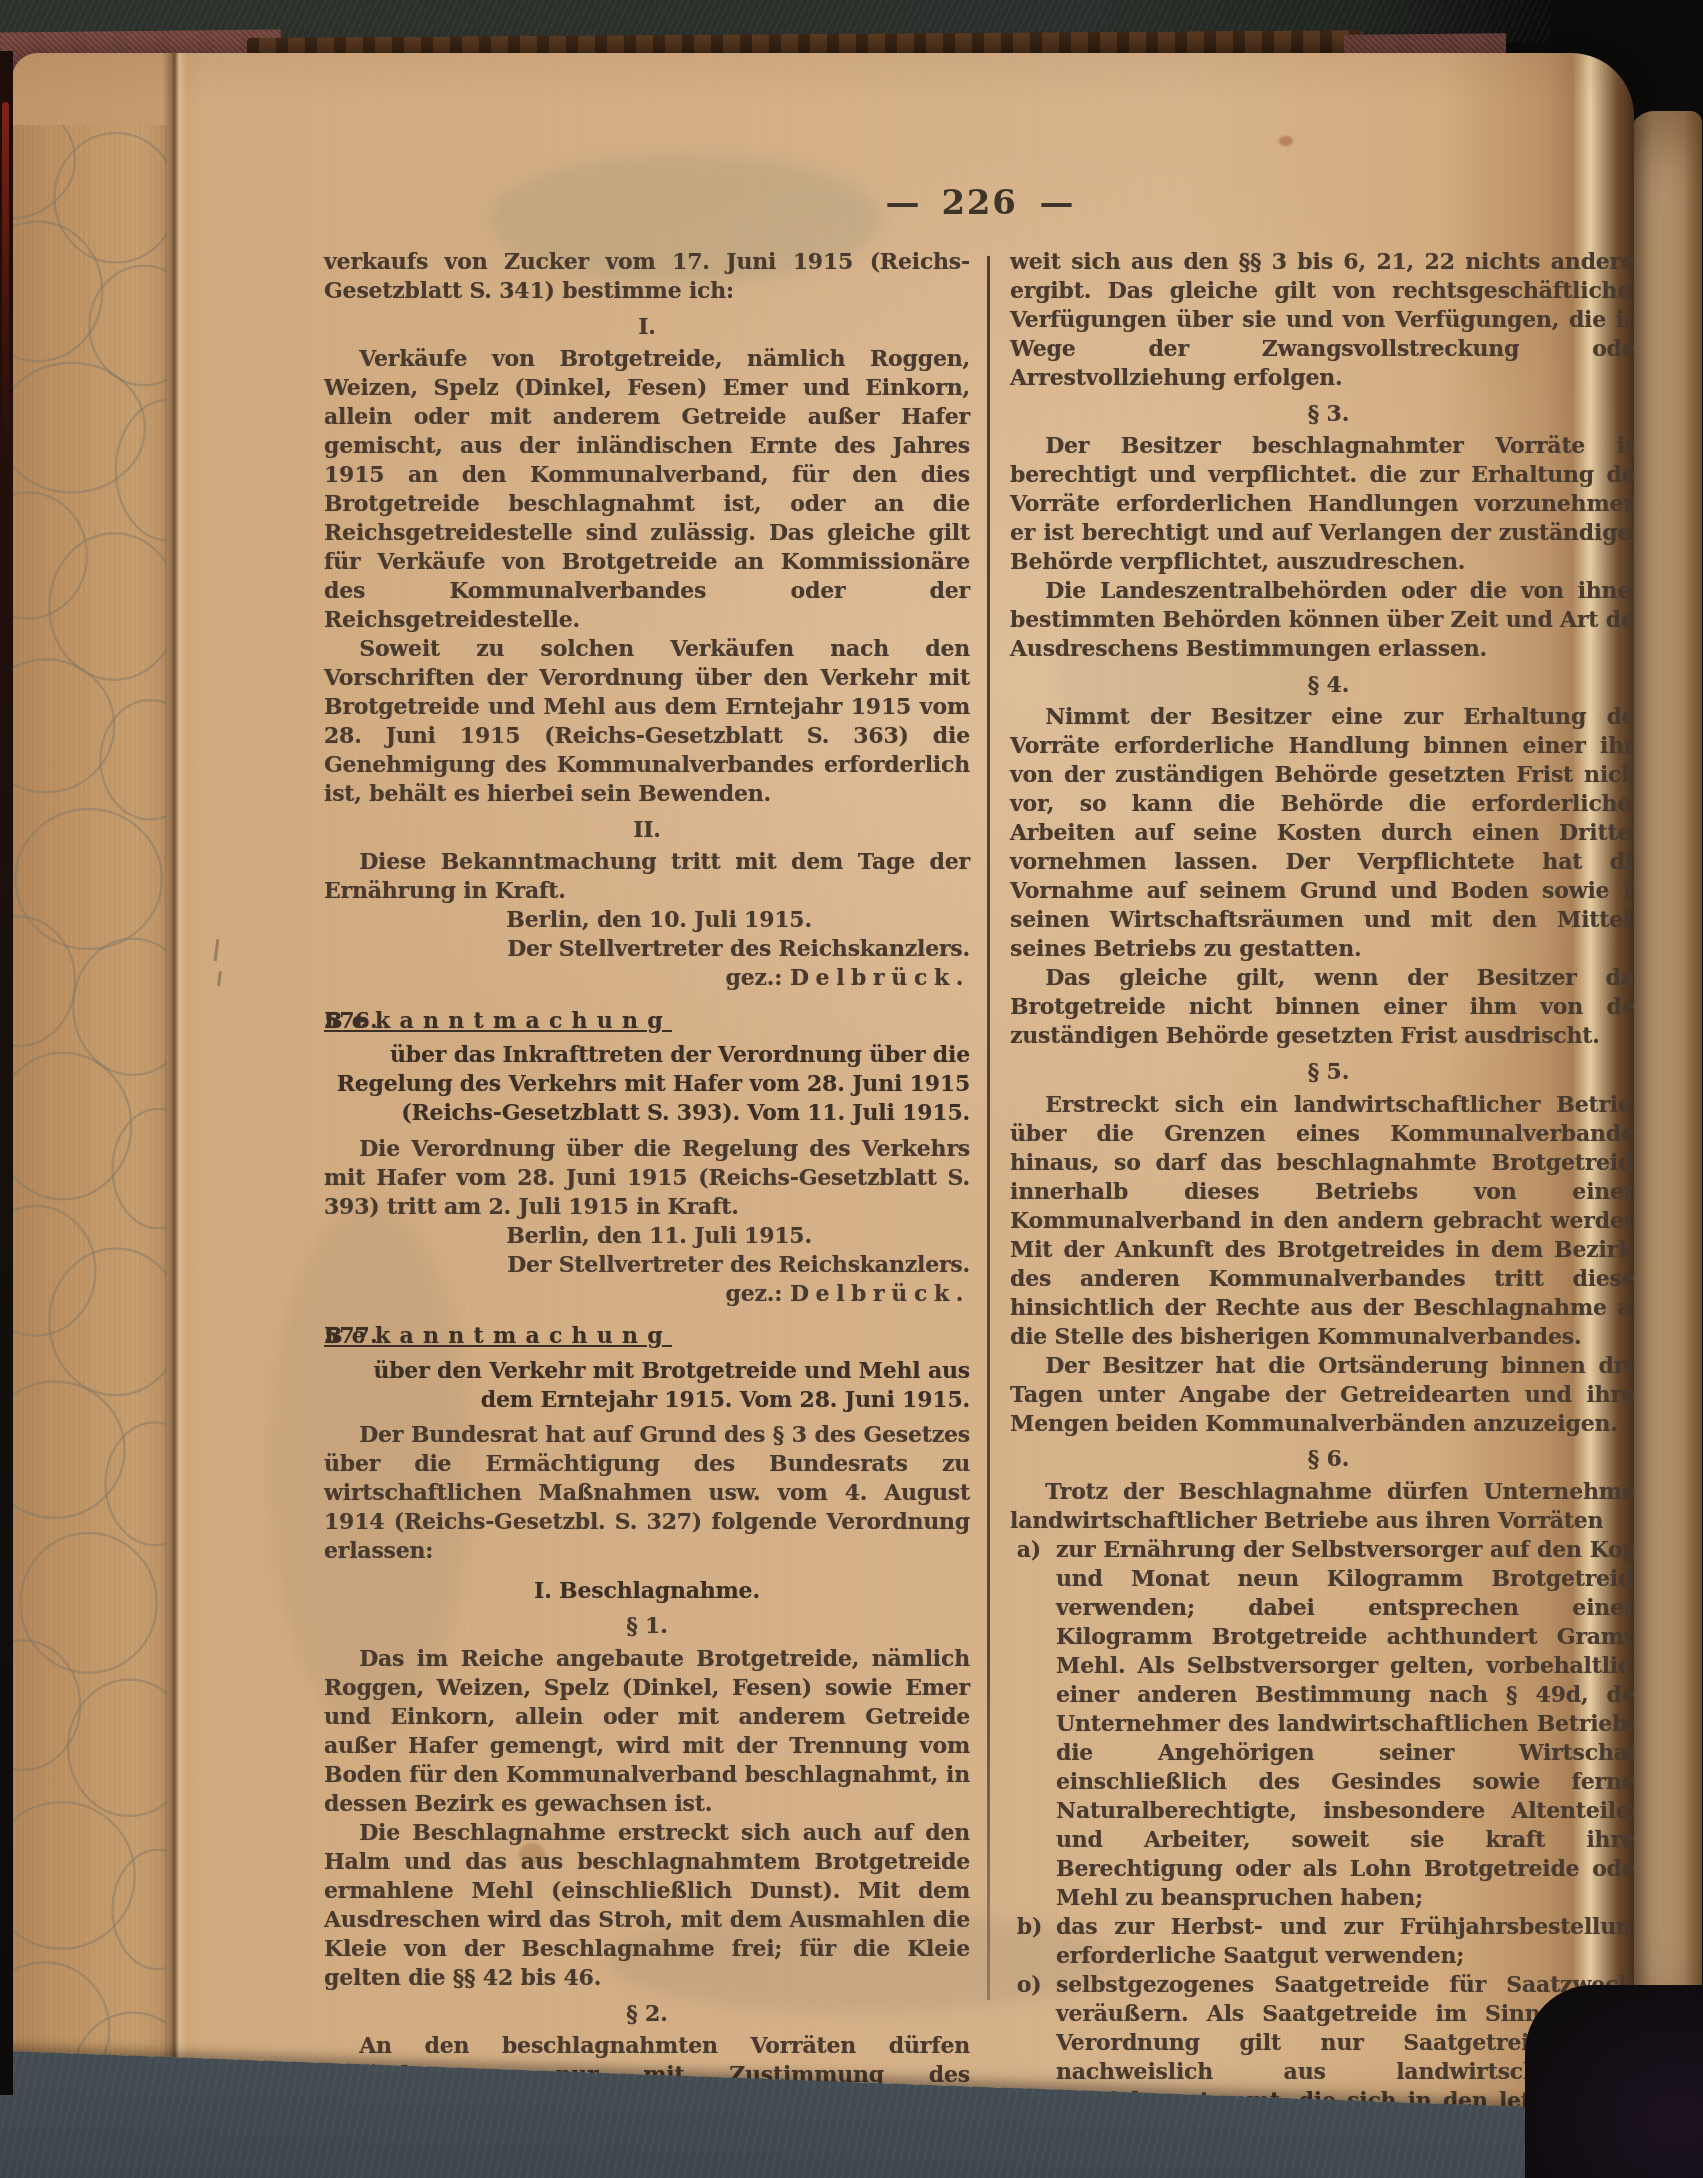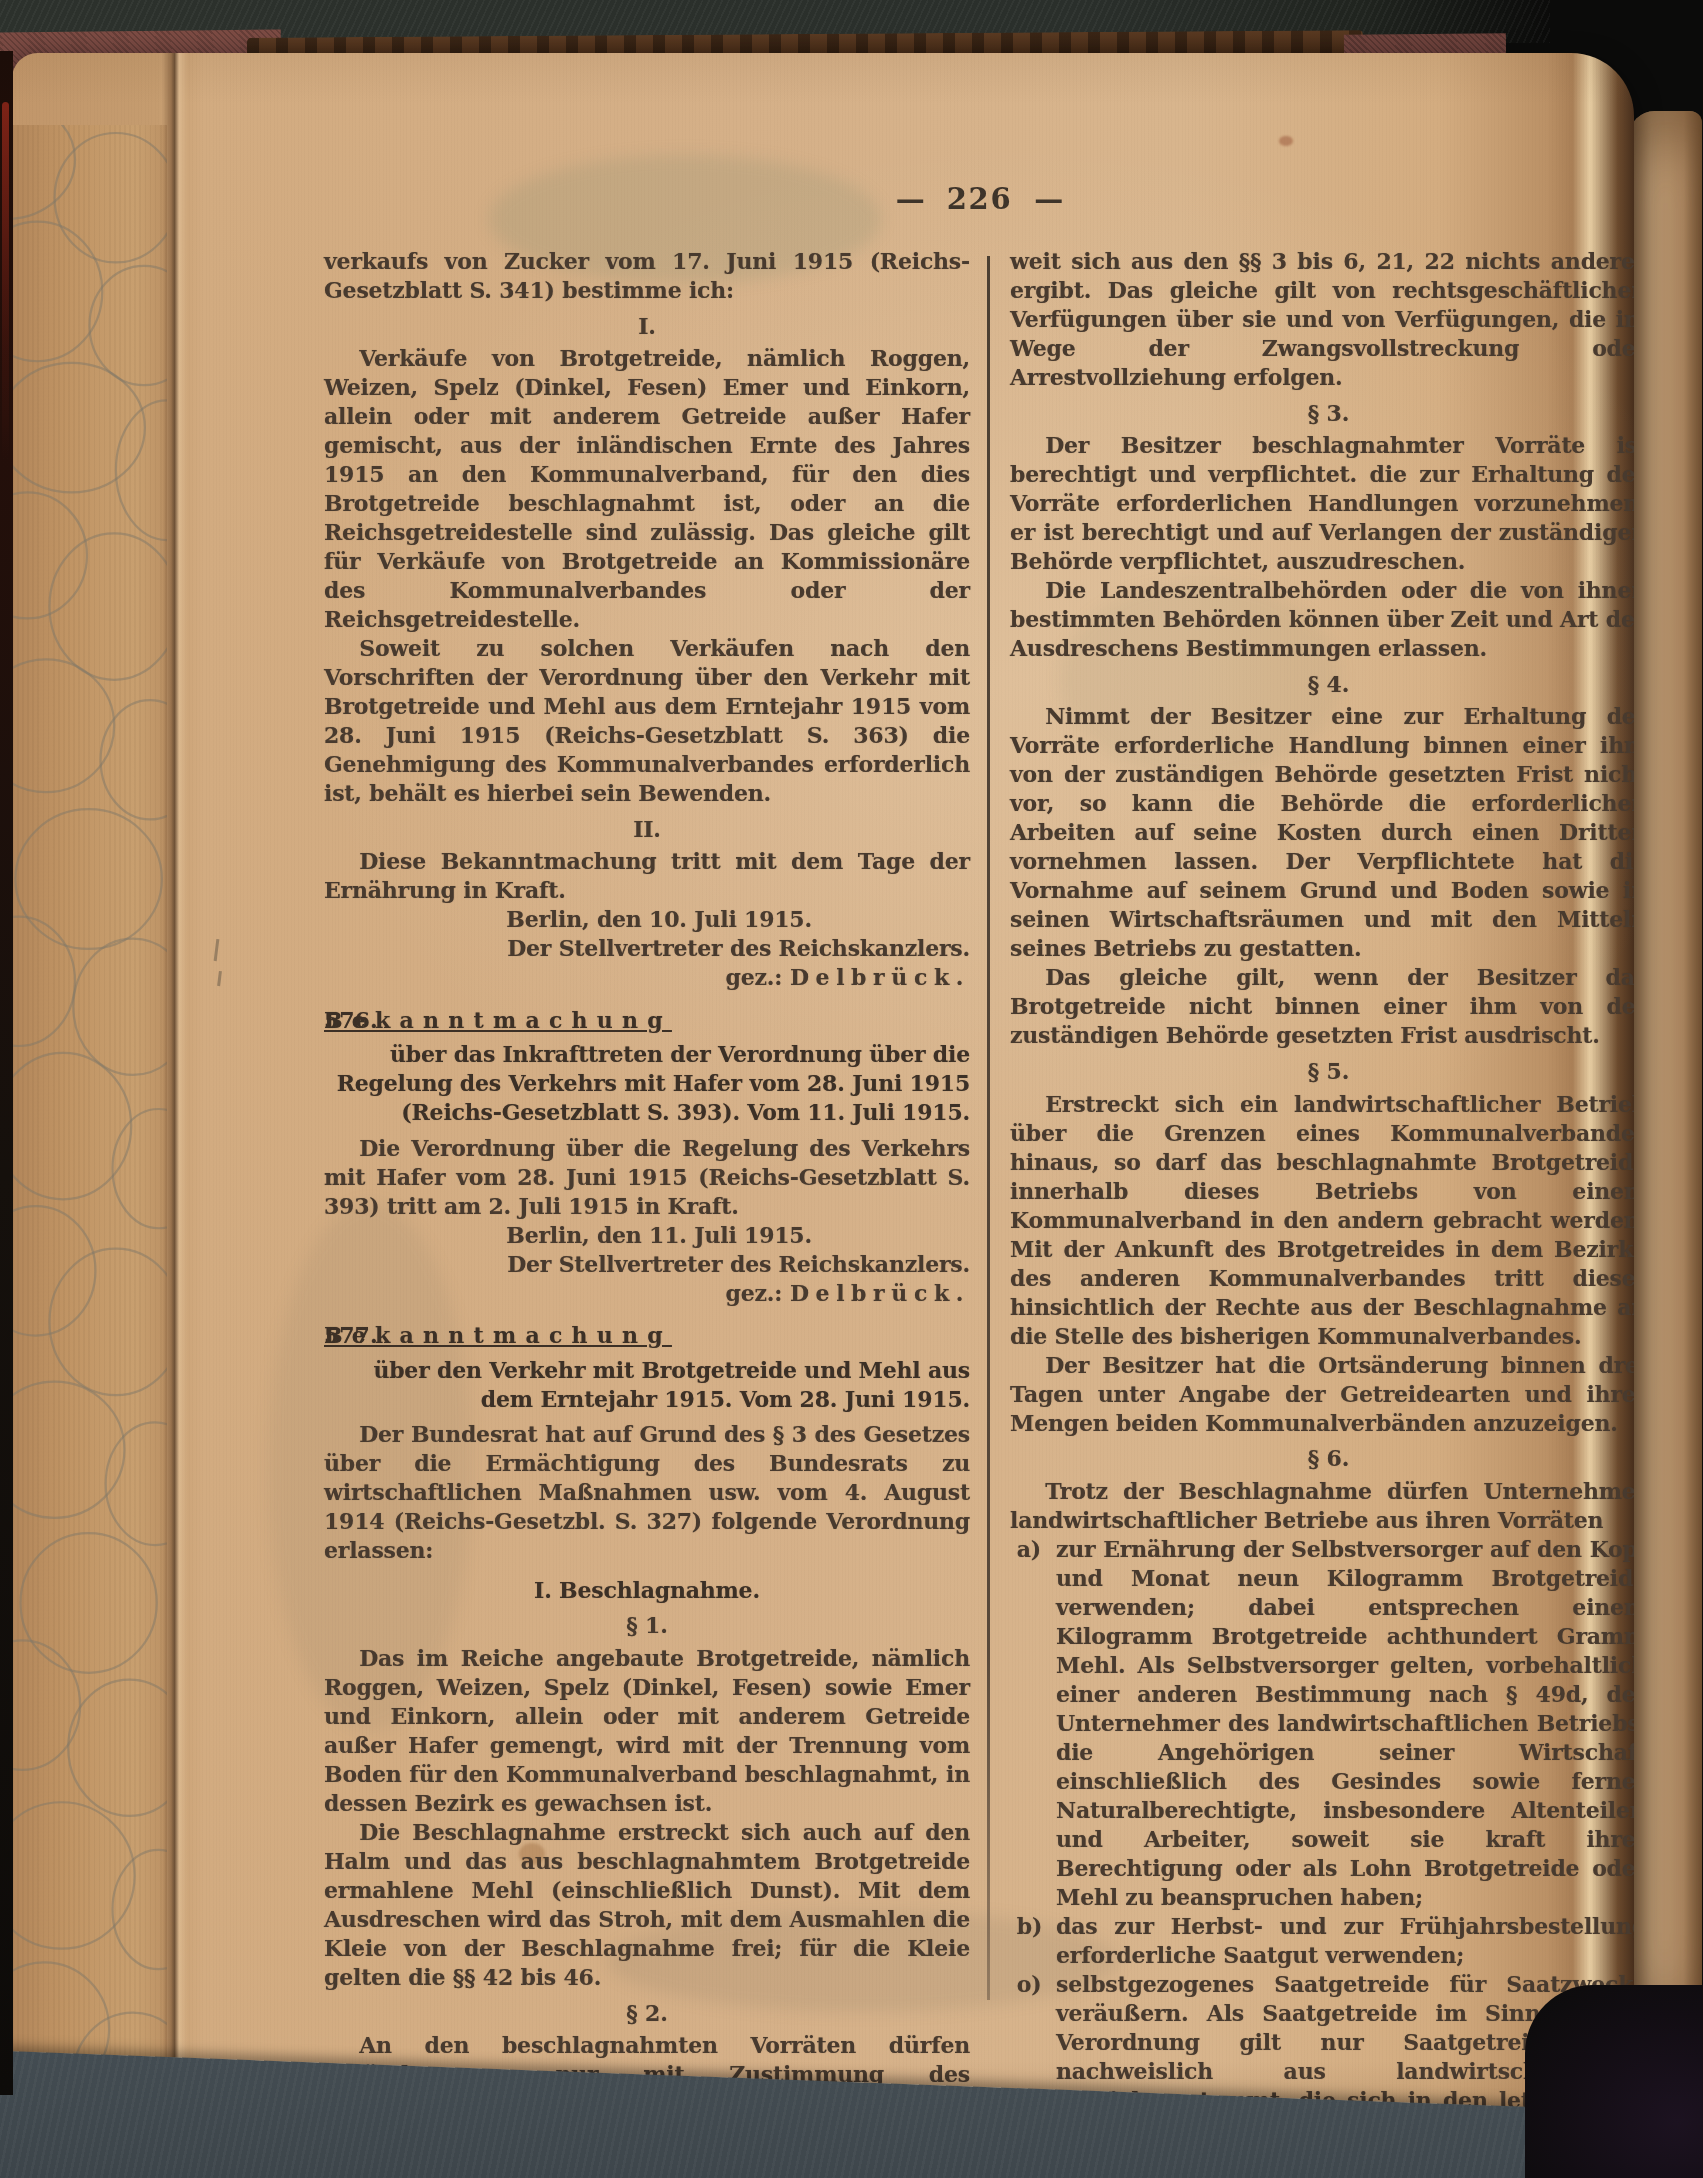--- a/index.html
+++ b/index.html
@@ -93,21 +93,21 @@
   .stain-a{position:absolute;left:507px;top:1790px;width:25.6px;height:22px;border-radius:50%;
     background:rgba(146,95,48,0.35);filter:blur(1.7px);}
   .stain-b{position:absolute;left:1267px;top:83px;width:13.6px;height:10.2px;border-radius:50%;
     background:rgba(135,60,35,0.4);filter:blur(0.9px);}
   .pencil-mark{position:absolute;left:203px;top:886px;width:2.6px;height:22px;
     background:rgba(85,75,62,0.45);transform:rotate(7deg);}
   .pencil-mark.m2{top:918px;left:206px;height:15.3px;}
   
   .page-number-row{
     position:absolute;left:797px;top:129px;width:341px;text-align:center;
-    font-size:29px;font-weight:bold;color:#3e342a;letter-spacing:1.7px;
+    font-size:34px;font-weight:bold;color:#3e342a;letter-spacing:1.7px;
   }
   .page-number-row .dash{font-weight:bold;letter-spacing:0;padding:0 22px;}
   .column-divider{
     position:absolute;left:975px;top:203px;width:3.4px;height:1744px;
     background:linear-gradient(180deg, rgba(60,50,40,0.9) 0, rgba(66,54,44,0.85) 80%, rgba(66,54,44,0.4) 100%);
   }
   .col{
     position:absolute;top:194px;
     font-size:22px;line-height:29px;font-weight:700;
     color:#483a2e;text-align:justify;letter-spacing:-0.2px;

